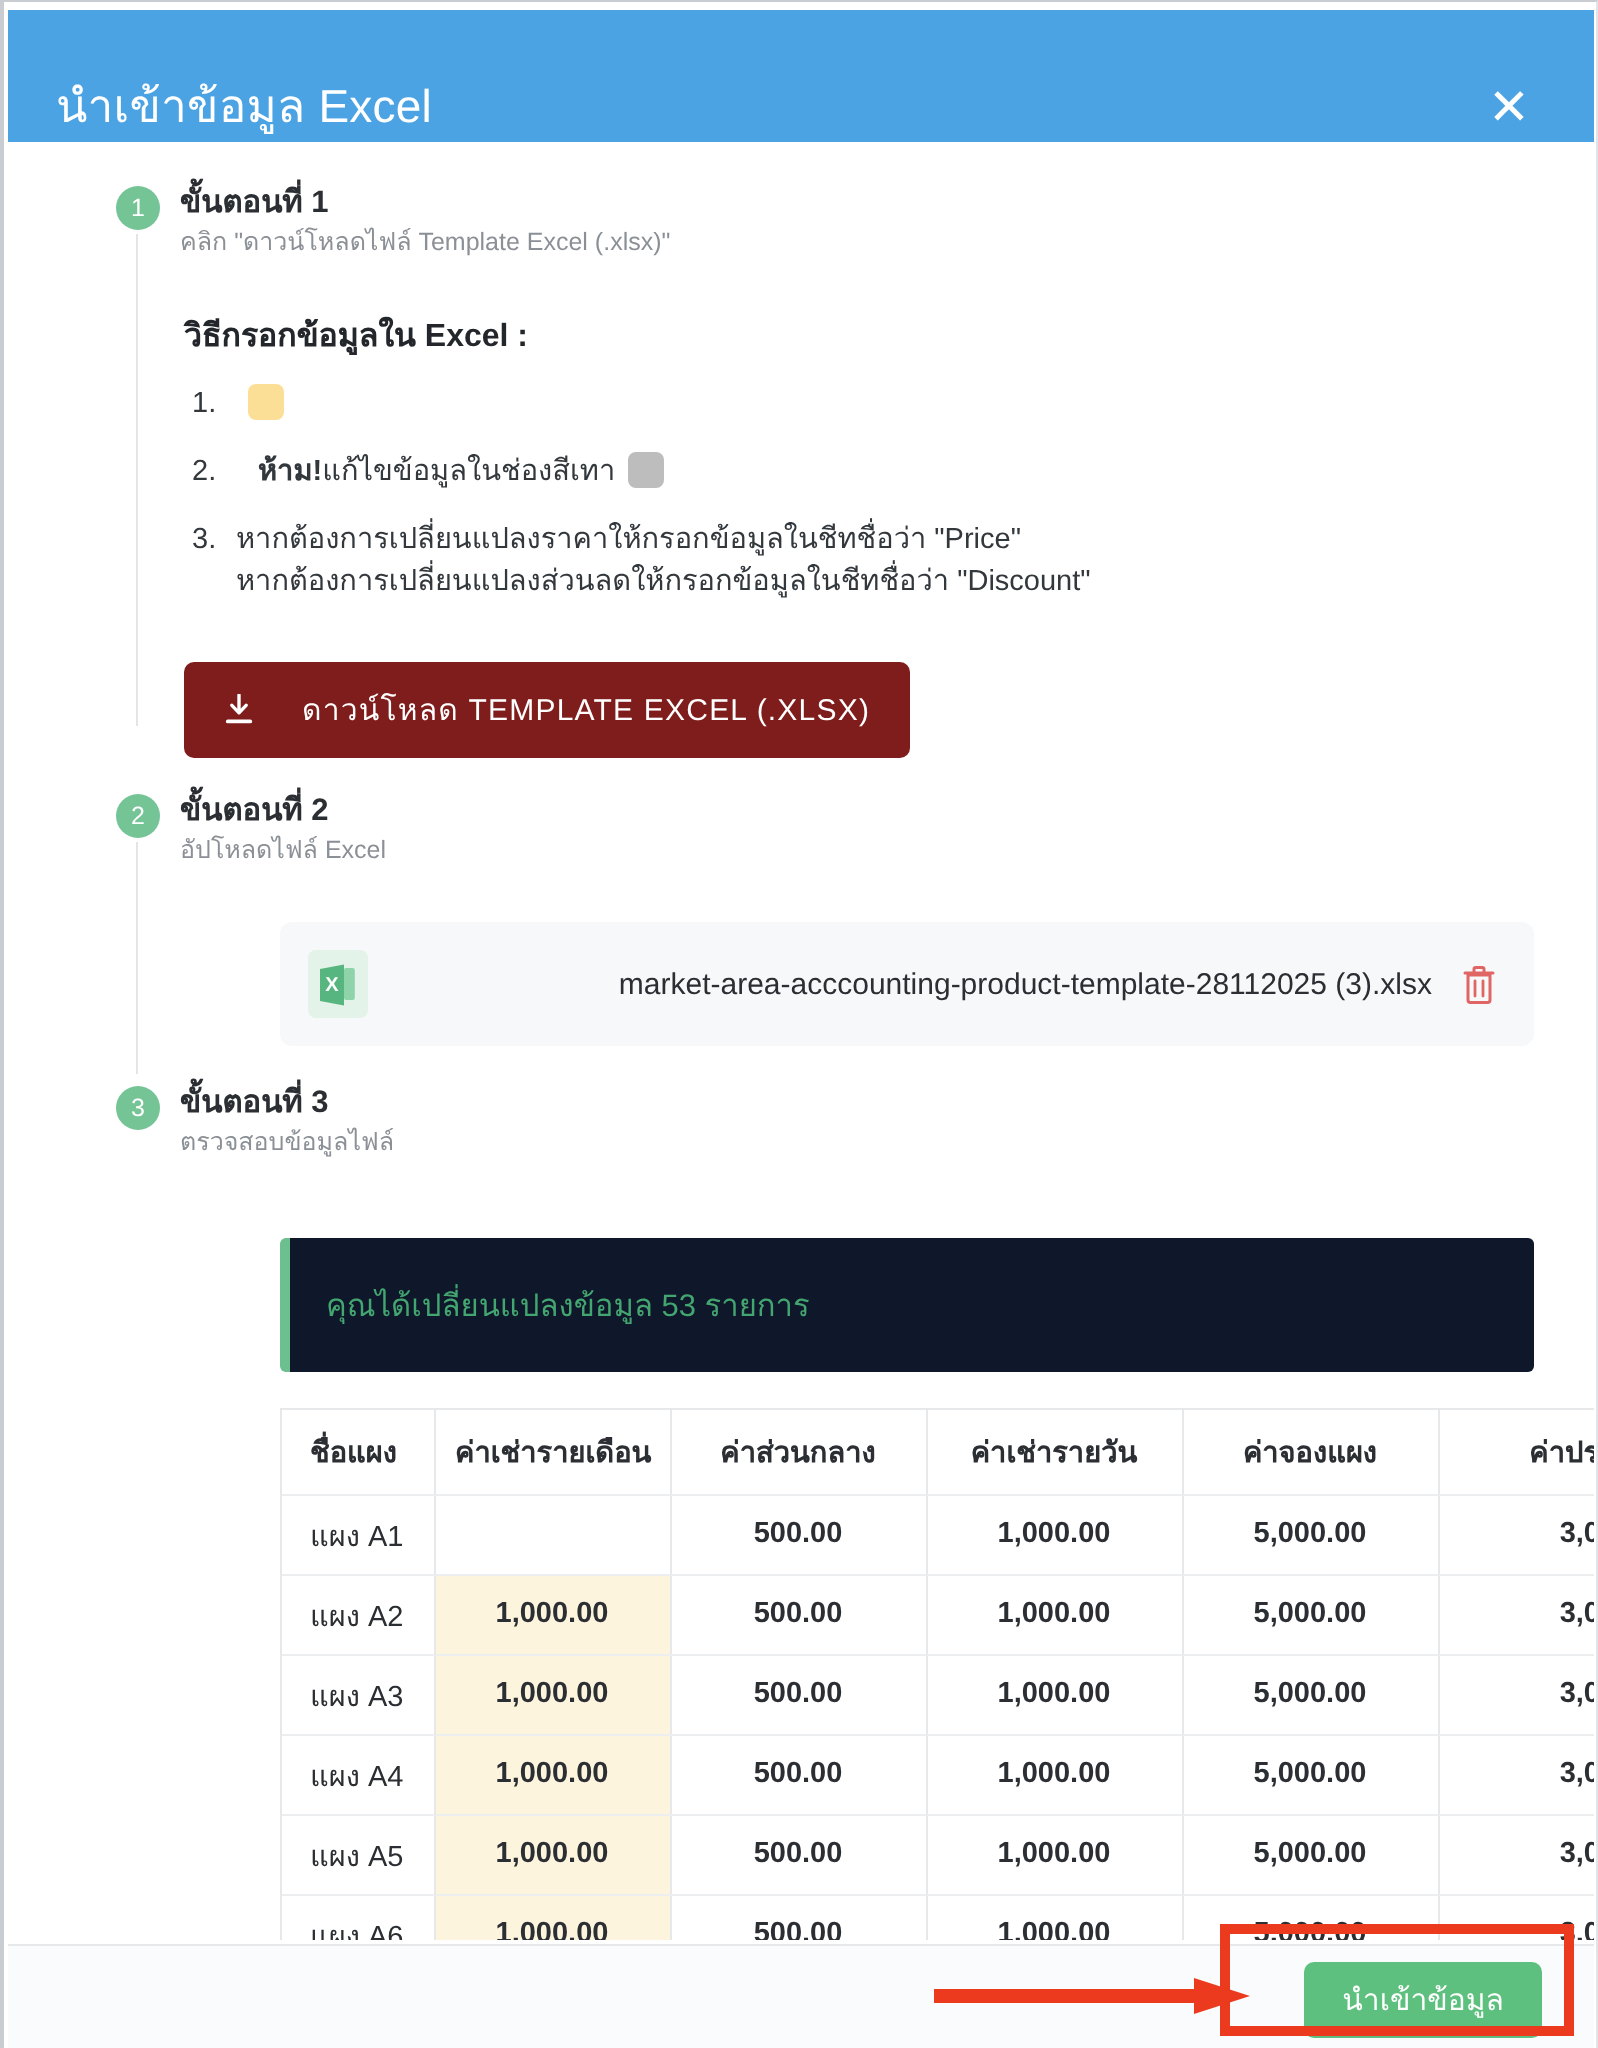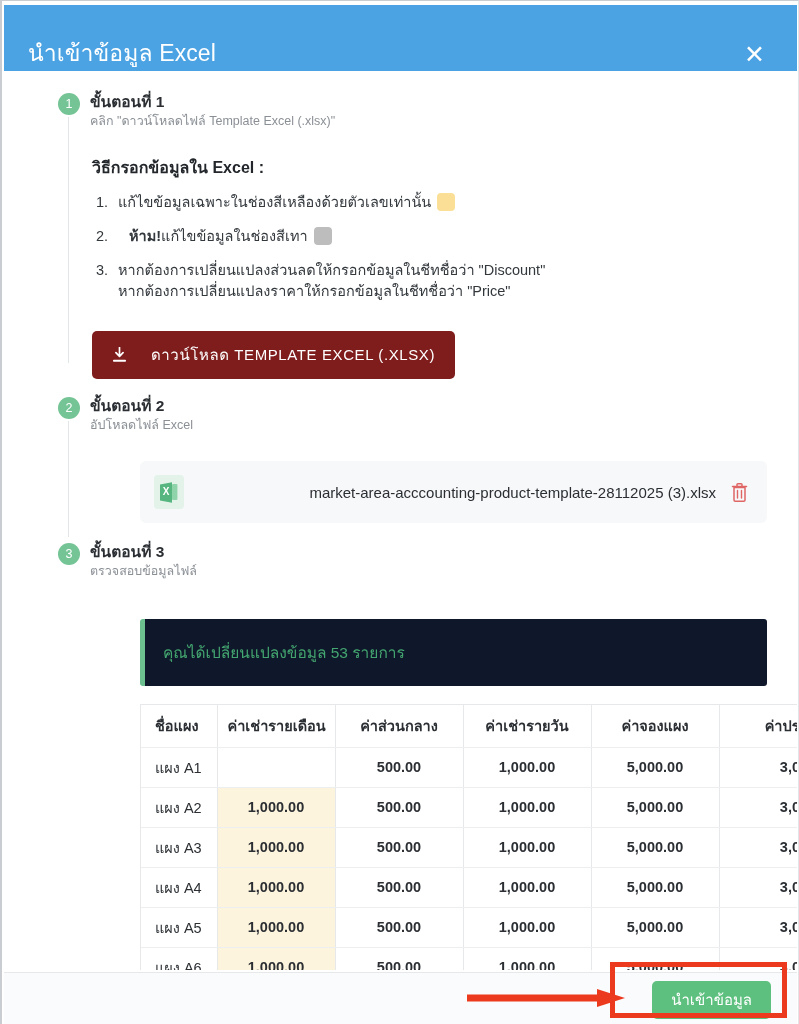--- a/index.html
+++ b/index.html
@@ -277,34 +277,34 @@
           <div class="step-title">ขั้นตอนที่ 1</div>
           <div class="step-sub">คลิก "ดาวน์โหลดไฟล์ Template Excel (.xlsx)"</div>
         </div>
 
         <div class="howto-title">วิธีกรอกข้อมูลใน Excel :</div>
 
         <ul class="howto-list">
           <li>
             <span class="li-num">1.</span>
             <span class="li-text">
-              <span>แก้ไขข้อมูลเฉพาะในช่องสีเหลืองด้วยตัวเลขเท่านั้น</span><span class="swatch yellow"></span>
+              <span class="swatch yellow"></span>
             </span>
           </li>
           <li>
             <span class="li-num">2.</span>
             <span class="li-text">
               <b>ห้าม!</b><span>แก้ไขข้อมูลในช่องสีเทา</span><span class="swatch gray"></span>
             </span>
           </li>
           <li>
             <span class="li-num">3.</span>
             <span class="li-text">
+              <span class="li-line2">หากต้องการเปลี่ยนแปลงราคาให้กรอกข้อมูลในชีทชื่อว่า "Price"</span>
               <span class="li-line2">หากต้องการเปลี่ยนแปลงส่วนลดให้กรอกข้อมูลในชีทชื่อว่า "Discount"</span>
-              <span class="li-line2">หากต้องการเปลี่ยนแปลงราคาให้กรอกข้อมูลในชีทชื่อว่า "Price"</span>
             </span>
           </li>
         </ul>
 
         <button class="download-btn">
           <svg class="dl-icon" viewBox="0 0 16 17">
             <path d="M8 0.5 L8 9 M4.2 6 L8 10 L11.8 6" fill="none" stroke="#ffffff" stroke-width="1.8" stroke-linecap="round" stroke-linejoin="round"></path>
             <path d="M2 14.6 L14 14.6" stroke="#ffffff" stroke-width="2" stroke-linecap="round"></path>
           </svg>
           <span>ดาวน์โหลด TEMPLATE EXCEL (.XLSX)</span>

